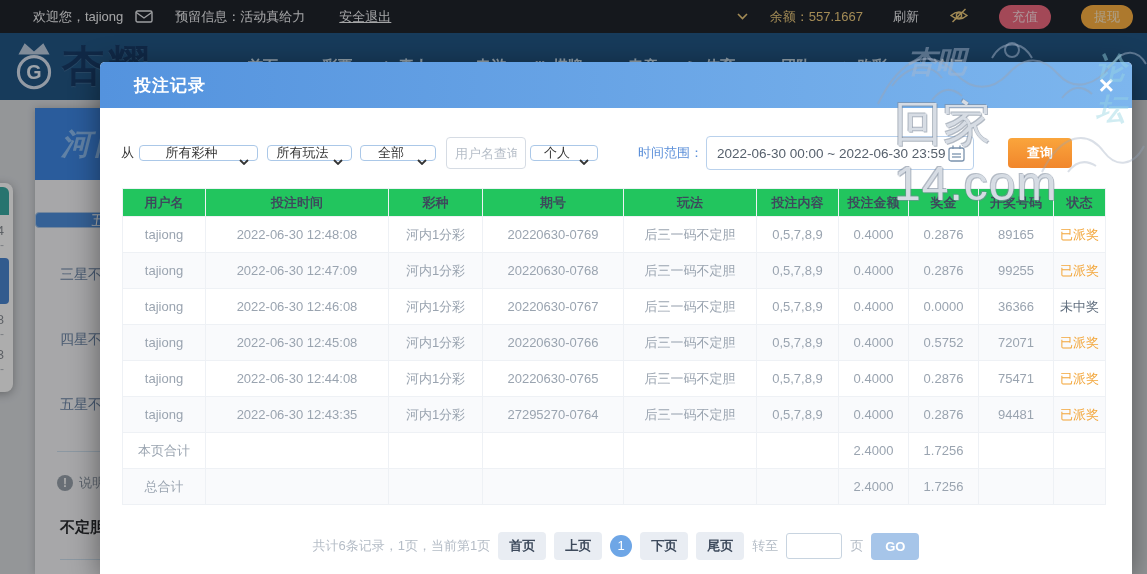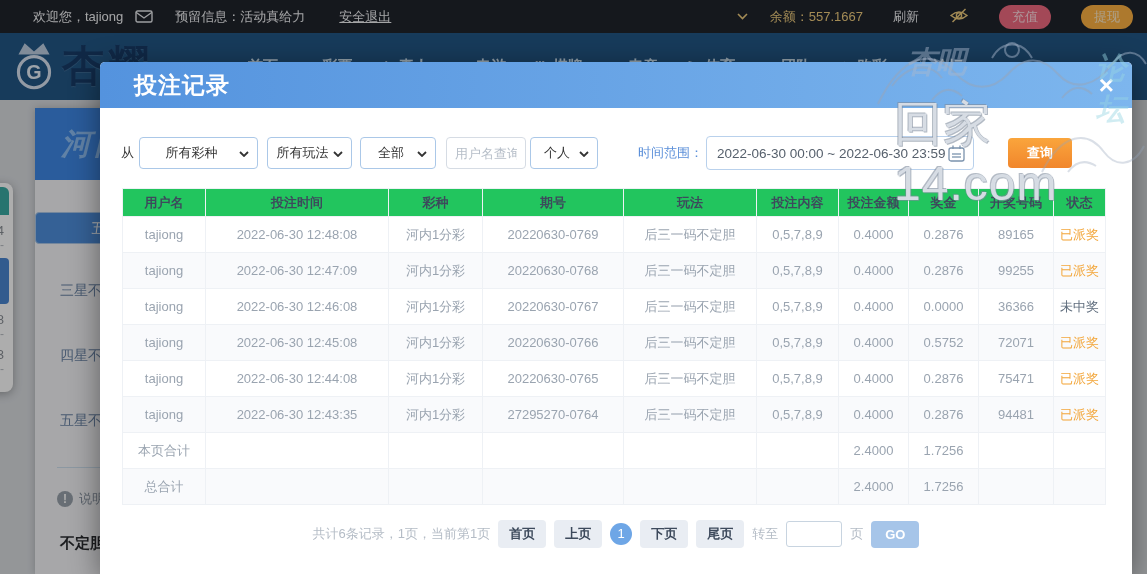--- a/index.html
+++ b/index.html
@@ -59,26 +59,26 @@
   
   .modal {
     position:absolute; left:100px; top:62px; width:1032px; height:512px; z-index:40;
     background:#ffffff; border-radius:5px 5px 0 0; box-shadow:0 6px 30px rgba(0,0,0,.45);
   }
   .modal-header {
     height:46px; border-radius:5px 5px 0 0;
     background:linear-gradient(90deg,#5493de,#7db6ee);
     display:flex; align-items:center; justify-content:space-between; padding:0 18px 0 34px;
   }
-  .modal-title { color:#ffffff; font-size:23px; font-weight:bold; letter-spacing:1px; }
+  .modal-title { color:#ffffff; font-size:17px; font-weight:bold; letter-spacing:1px; }
   .modal-close { color:#ffffff; font-size:26px; font-weight:bold; line-height:20px; cursor:pointer; }
   .filters { display:flex; align-items:center; margin:28px 0 0 21px; font-size:13px; }
   .f-label { color:#333; margin-right:5px; }
   .sel {
-    position:relative; height:32px; border:1px solid #abc8e8; border-radius:4px; background:#fff;
+    position:relative; height:16px; border:1px solid #abc8e8; border-radius:4px; background:#fff;
     display:flex; align-items:center; justify-content:center; color:#333; cursor:pointer; padding-right:14px;
   }
   .sel svg { position:absolute; right:8px; top:13px; }
   .sel.w1 { width:119px; margin-right:9px; }
   .sel.w2 { width:85px;  margin-right:8px; }
   .sel.w3 { width:76px;  margin-right:10px; }
   .sel.w4 { width:68px;  margin-right:40px; }
   .username { width:80px; height:32px; border:1px solid #d6dce4; border-radius:4px; padding:0 8px; font-size:13px; color:#555; margin-right:4px; font-family:inherit; }
   .username::placeholder { color:#b6bec8; }
   .time-label { color:#5b8fd9; margin-right:3px; }
@@ -95,21 +95,21 @@
   table.bet { border-collapse:collapse; margin:18px 0 0 22px; width:983px; table-layout:fixed; font-size:13px; }
   table.bet th, table.bet td { border:1px solid #eef1f5; text-align:center; }
   table.bet th { height:28px; background:#22c55e; color:#3d4a5c; font-weight:bold; }
   table.bet td { height:36px; color:#9aa4b0; }
   tr.alt td { background:#f9fafc; }
   td.st.win  { color:#f3a73c; }
   td.st.lose { color:#5f6d7d; }
   td.sum-label { text-align:left; color:#6a7480; }
   
   .pager { margin-top:15px; display:flex; align-items:center; justify-content:center; font-size:13px; color:#b4bcc6; }
-  .pager > * { margin:0 4px; }
+  .pager > * { margin:12px 4px; }
   .pg-pill { background:#e9edf3; color:#3d4a5c; font-weight:bold; border-radius:4px; padding:5px 11px; cursor:pointer; }
   .pg-cur { width:22px; height:22px; border-radius:50%; background:#6ea6e6; color:#fff; text-align:center; line-height:22px; }
   .pg-input { width:56px; height:26px; border:1px solid #c8d4e0; border-radius:3px; padding:0 5px; font-size:13px; font-family:inherit; }
   .pg-go { background:#a6c5e9; color:#fff; font-weight:bold; border:none; border-radius:4px; padding:6px 14px; cursor:pointer; font-family:inherit; font-size:13px; }
   
   .wm-layer { position:absolute; inset:0; z-index:60; pointer-events:none; }
   .wm-main {
     position:absolute; left:872px; top:92px; font-size:48px; font-weight:normal; letter-spacing:1px;
     color:rgba(238,242,247,0.78); text-shadow:0 0 1px rgba(125,138,155,0.9), 1px 1px 0 rgba(125,138,155,0.55), -1px -1px 0 rgba(125,138,155,0.55);margin-left:22px;
   }

